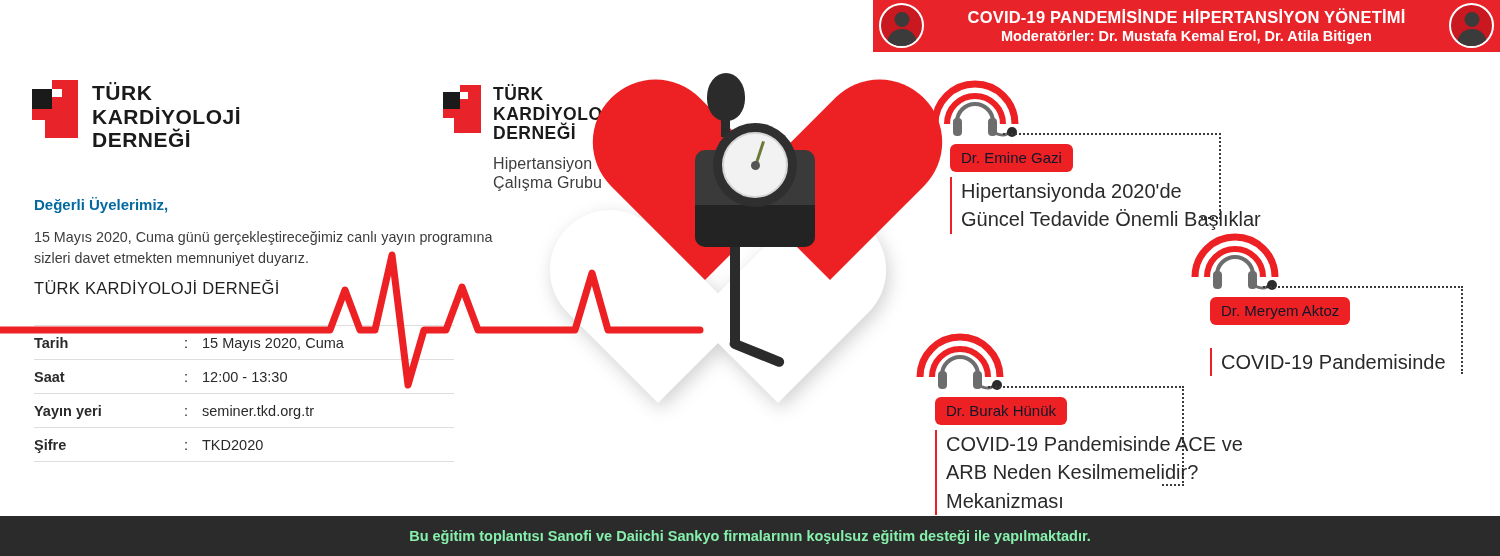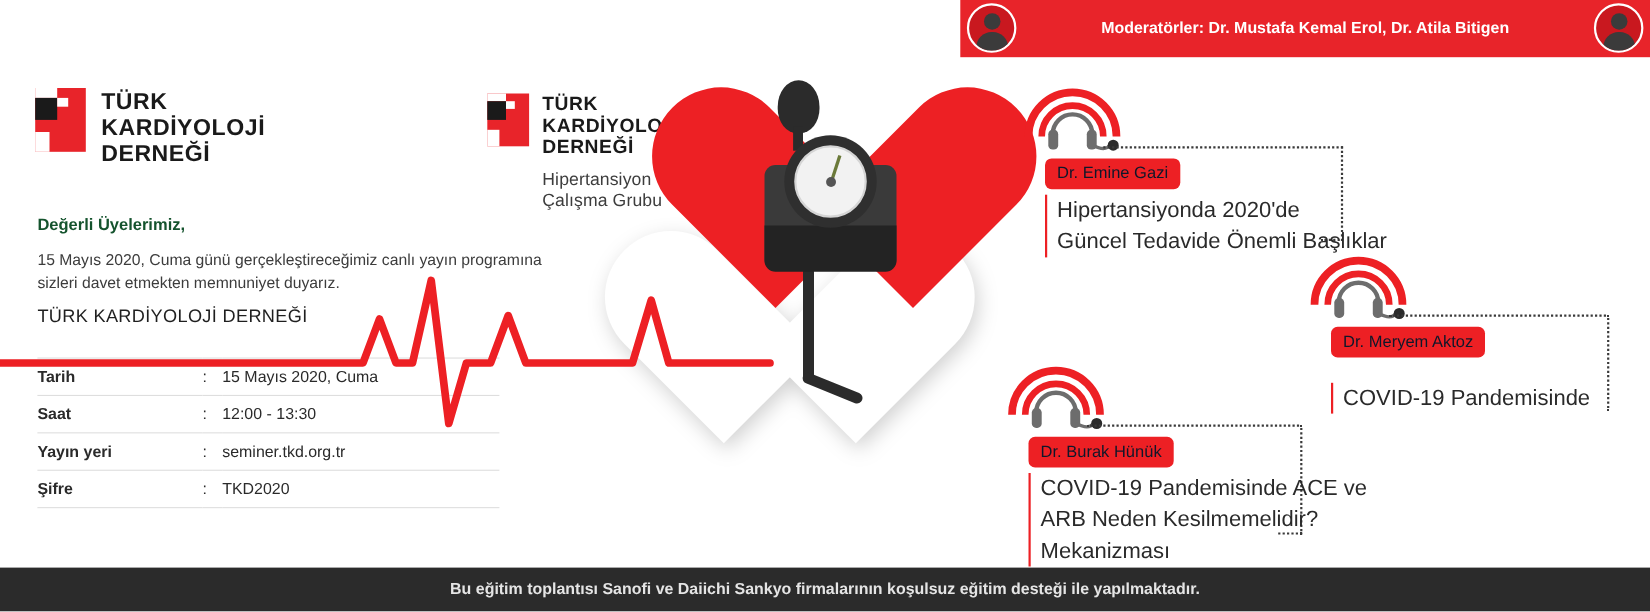--- a/index.html
+++ b/index.html
@@ -114,21 +114,21 @@
     font-weight: normal;
     letter-spacing: 0.1px;
   }
 
   
   .greeting {
     position: absolute;
     left: 34px; top: 196px;
     font-size: 15px;
     font-weight: bold;
-    color: #14532d;
+    color: #0369a1;
   }
   .intro {
     position: absolute;
     left: 34px; top: 227px;
     width: 540px;
     font-size: 14.3px;
     color: #3c3c3c;
     line-height: 1.45;
   }
   .org-name {
@@ -305,36 +305,37 @@
   .bottom-bar {
     position: absolute;
     left: 0; bottom: 0;
     width: 1500px; height: 40px;
     background: #2b2b2b;
     display: flex;
     align-items: center;
     justify-content: center;
   }
   .bottom-bar span {
-    color: #e5e5e5;
+    color: #86efac;
     font-size: 14.5px;
     font-weight: bold;
   }
 </style>
 </head>
 <body>
 
 <div class="page">
 
   <div class="top-banner">
     <div class="banner-avatar left">
       <div class="avatar-head"></div>
       <div class="avatar-body"></div>
     </div>
     <div class="banner-text">
+      <div class="banner-title">COVID-19 PANDEMİSİNDE HİPERTANSİYON YÖNETİMİ</div>
       <div class="banner-sub">Moderatörler: Dr. Mustafa Kemal Erol, Dr. Atila Bitigen</div>
     </div>
     <div class="banner-avatar right">
       <div class="avatar-head"></div>
       <div class="avatar-body"></div>
     </div>
   </div>
 
   <div class="logo" id="logo-main">
     <div class="logo-mark">

